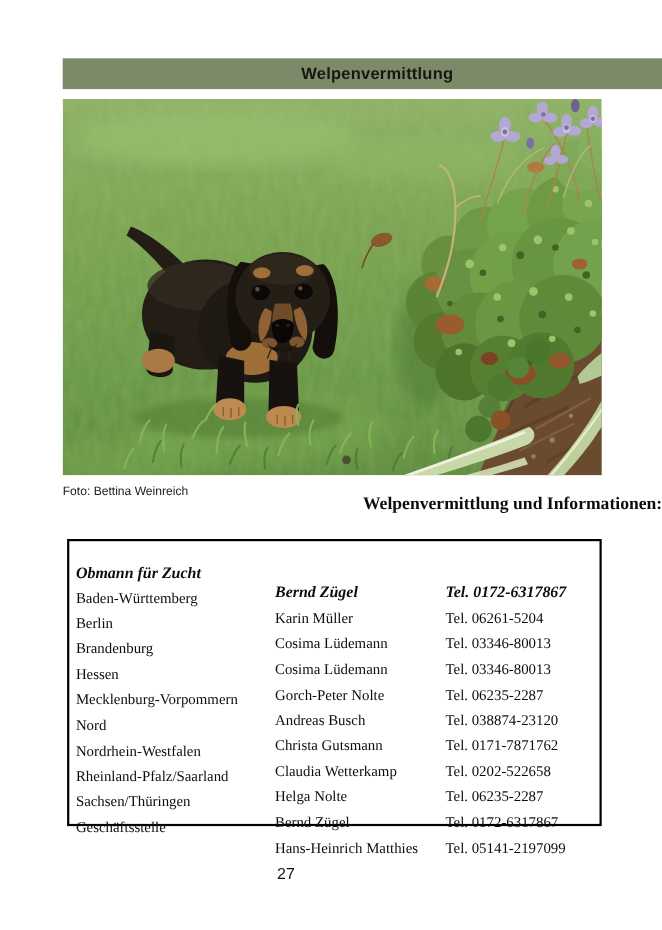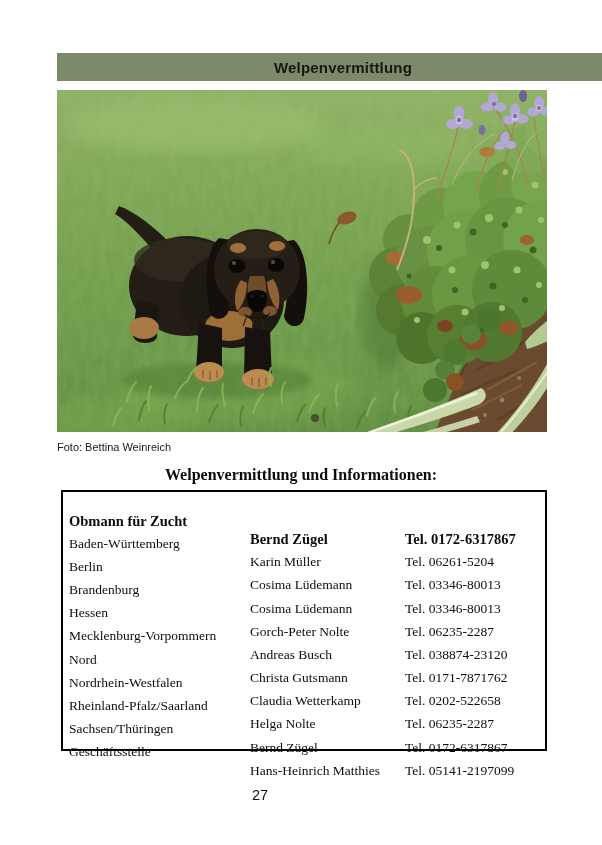--- a/index.html
+++ b/index.html
@@ -5,30 +5,30 @@
   html,body{margin:0;padding:0;background:#ffffff;}
   .sheet{position:relative;width:602px;height:845px;background:#ffffff;overflow:hidden;
          font-family:"Liberation Sans",sans-serif;color:#111;}
   .titlebar{position:absolute;left:57px;top:53px;width:572px;height:28px;background:#7D8A69;
             display:flex;align-items:center;justify-content:center;}
   .titlebar .t{font-weight:bold;font-size:15px;color:#15180f;letter-spacing:.2px;}
   .photo{position:absolute;left:57px;top:90px;width:490px;height:342px;}
   .photo svg{display:block;}
   .credit{position:absolute;left:57px;top:441px;width:424px;text-align:left;
           font-size:11px;color:#1a1a1a;}
-  .heading{position:absolute;left:0;top:466px;width:602px;text-align:center;
+  .heading{position:absolute;left:0;top:450px;width:602px;text-align:right;
            font-family:"Liberation Serif",serif;font-weight:bold;font-size:16px;color:#0d0d0d;}
   .contacts{position:absolute;left:61px;top:490px;width:486px;height:261px;
             border:2px solid #000;box-sizing:border-box;background:#fff;
             font-family:"Liberation Serif",serif;font-size:13.5px;color:#0d0d0d;
             display:flex;flex-direction:column;justify-content:space-evenly;}
   .row{display:grid;grid-template-columns:187px 155px 1fr;align-items:center;height:21px;}
   .row .c1{padding-left:6px;white-space:nowrap;}
   .row .c2,.row .c3{white-space:nowrap;margin-top:37px;}
-  .row.hdr{font-weight:bold;font-size:14.5px;}
+  .row.hdr{font-weight:bold;font-size:14.5px;font-style:italic;}
   .pagenum{position:absolute;left:0;top:787px;width:520px;text-align:center;
            font-size:14.5px;color:#111;}
 </style>
 </head>
 <body>
 
 <div class="sheet">
 
   <div class="titlebar">
     <span class="t">Welpenvermittlung</span>

